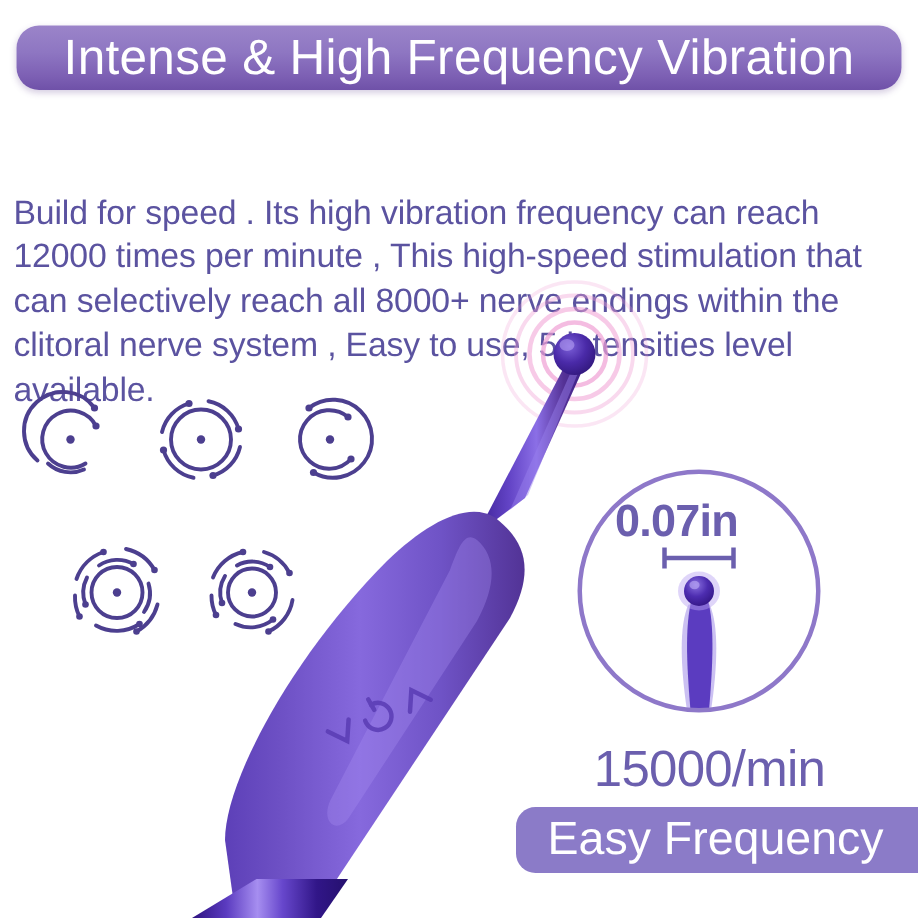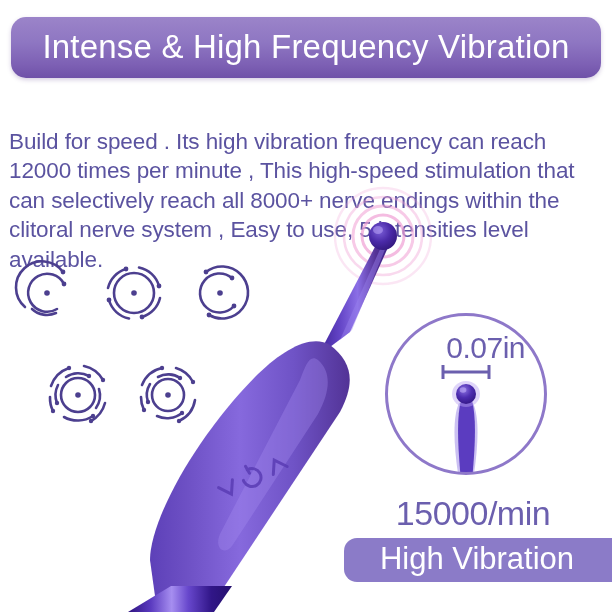--- a/index.html
+++ b/index.html
@@ -15,21 +15,21 @@
     font-family: "Liberation Sans", sans-serif;
     -webkit-font-smoothing: antialiased;
   }
 
   
   .title-banner {
     position: absolute;
     left: 11px;
     top: 17px;
     width: 590px;
-    height: 61px;
+    height: 43px;
     border-radius: 15px;
     background: linear-gradient(180deg, #9b84c9 0%, #8e76c2 42%, #7d60b4 78%, #6f51a8 100%);
     box-shadow: 0 2px 4px rgba(90,60,140,0.25);
     display: flex;
     align-items: center;
     justify-content: center;
     box-sizing: border-box;
   }
   .title-text {
     color: #ffffff;
@@ -78,25 +78,26 @@
     height: 162px;
     border: 3px solid #8e78c9;
     border-radius: 50%;
     box-sizing: border-box;
   }
   .measure-label {
     position: absolute;
     left: 410px;
     top: 333px;
     width: 115px;
-    text-align: right;
+    text-align: left;
     color: #6b5fae;
     font-size: 30px;
     line-height: 1;
     letter-spacing: -0.5px;
+    font-weight: bold;
   }
 
   
   .freq-value {
     position: absolute;
     left: 334px;
     top: 496px;
     width: 278px;
     text-align: center;
     color: #6b5fae;
@@ -297,14 +298,14 @@
     <line x1="443" y1="365" x2="443" y2="379"></line>
     <line x1="489" y1="365" x2="489" y2="379"></line>
   </g>
 </svg>
 
 <div class="measure-circle"></div>
 <div class="measure-label">0.07in</div>
 
 <div class="freq-value">15000/min</div>
 <div class="freq-badge">
-  <span class="freq-badge-text">High Vibration</span>
+  <span class="freq-badge-text">Easy Frequency</span>
 </div>
 
 </body></html>

